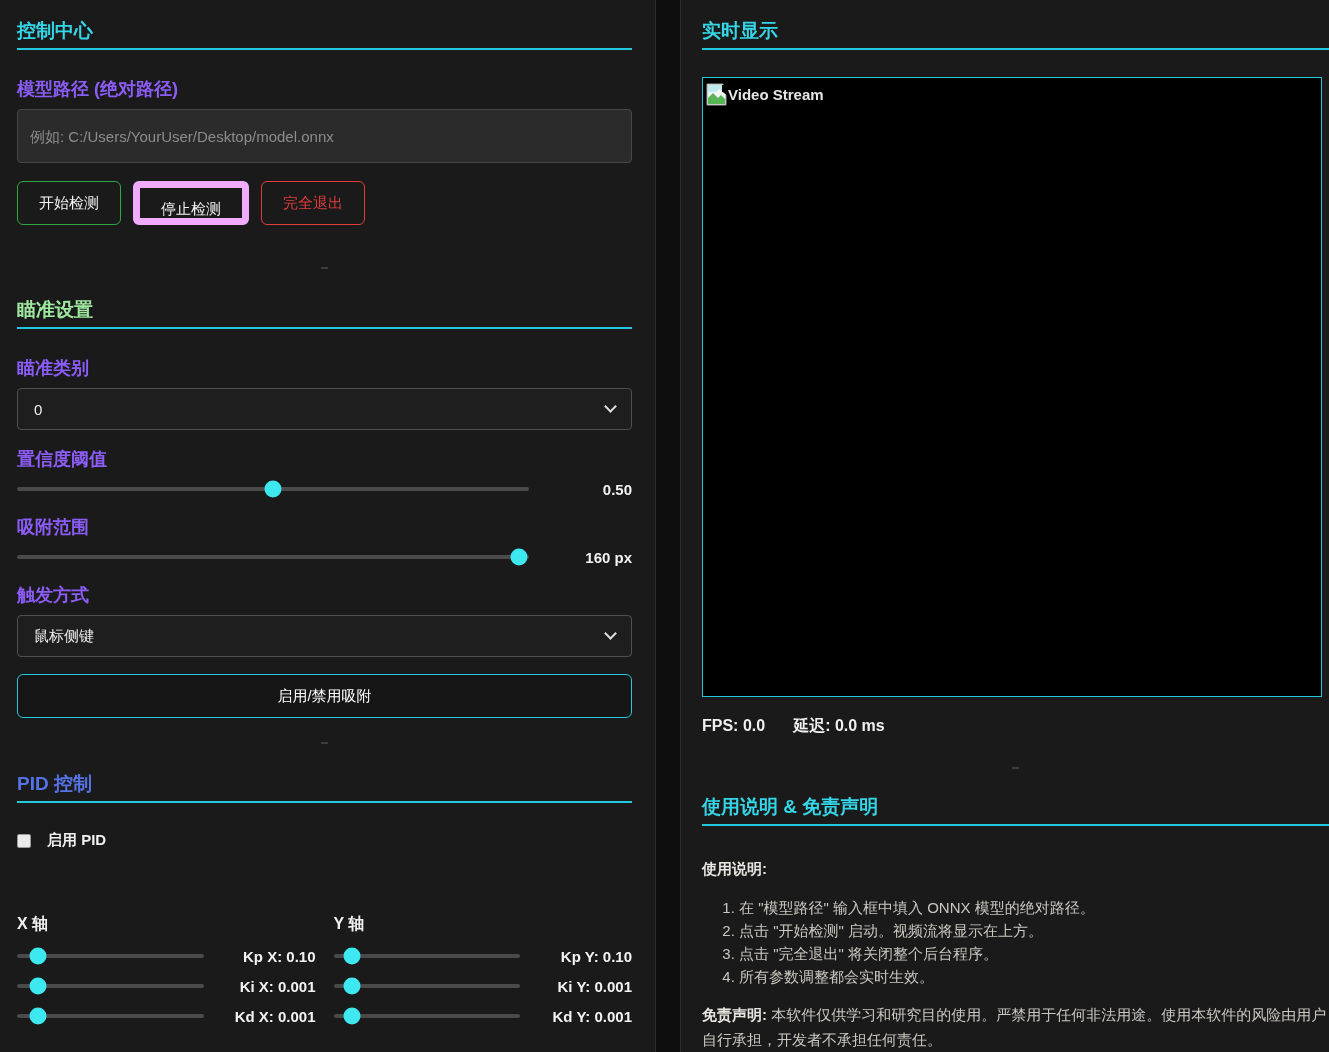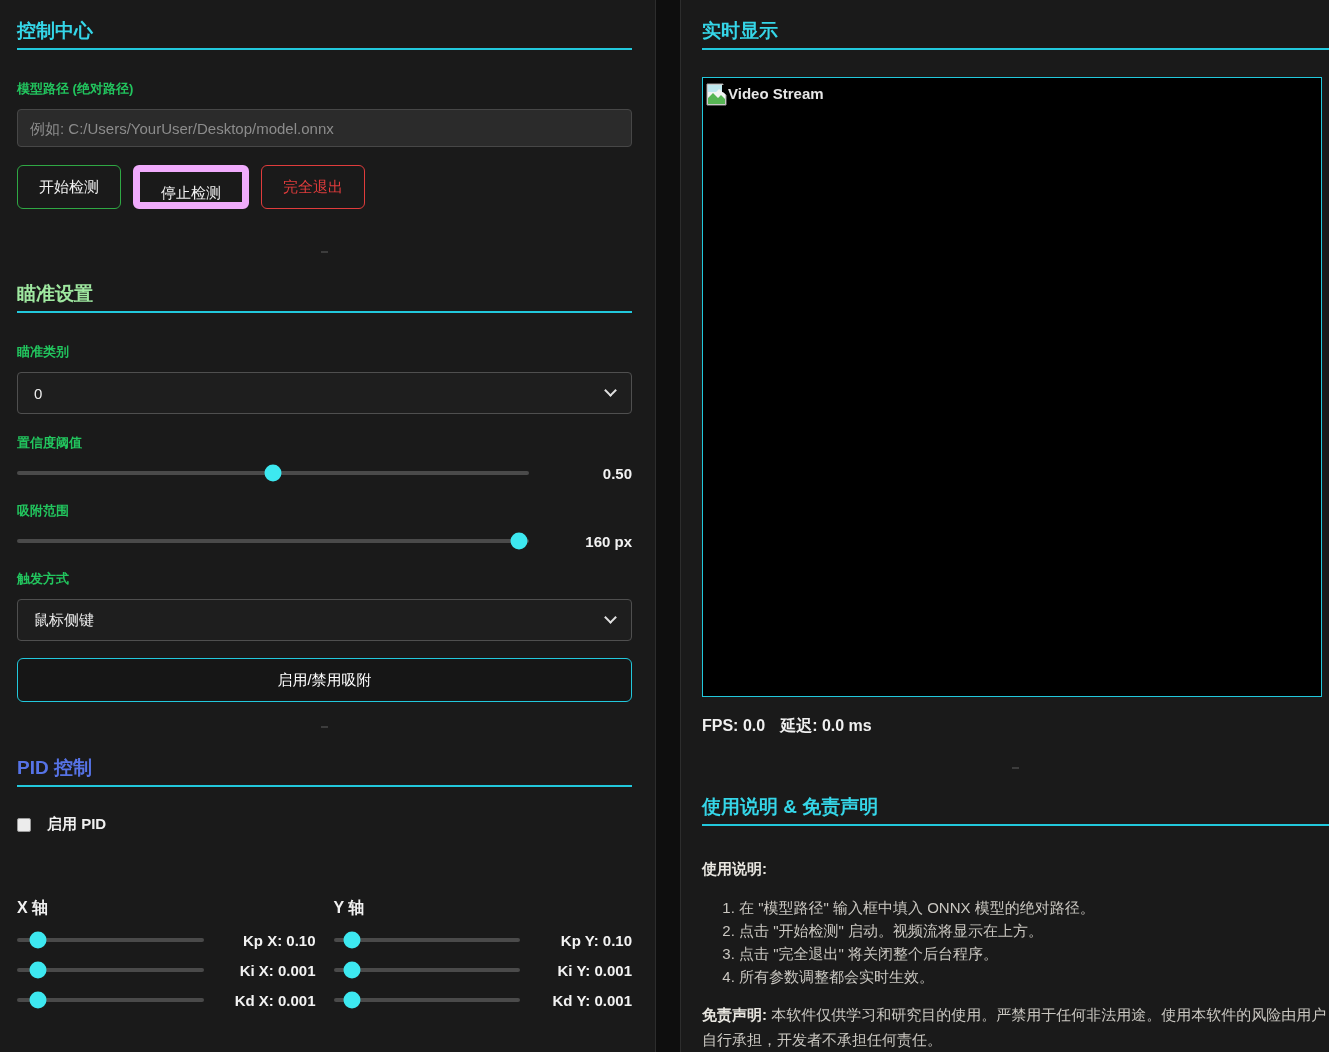--- a/index.html
+++ b/index.html
@@ -21,27 +21,27 @@
 
   h2.section-title {
     font-size:19px; line-height:23px; font-weight:bold;
     padding-bottom:6px; border-bottom:2px solid var(--accent,#22c8dc);
   }
   .c-cyan  { color:var(--accent-text,#35d6e8); }
   .c-green { color:var(--green,#9fe8a0); }
   .c-blue  { color:var(--blue,#5673e6); }
 
   .field-label {
-    font-size:13px; font-weight:bold; color:#22c55e;
+    font-size:18px; font-weight:bold; color:#8b5cf6;
     line-height:18px;
   }
   .mt-section { margin-top:30px; }
 
   .text-input {
-    margin-top:11px; width:100%; height:38px;
+    margin-top:11px; width:100%; height:54px;
     background:#2b2b2b; border:1px solid #474747; border-radius:4px;
     padding:0 12px; font-size:15px; color:#ddd;
     font-family:inherit; outline:none;
   }
   .text-input::placeholder { color:#8c8c8c; }
 
   .btn-row { margin-top:18px; display:flex; gap:12px; }
   .btn {
     height:44px; padding:12px 21px; background:transparent;
     border-radius:6px; font-size:15px; font-family:inherit;
@@ -106,25 +106,25 @@
   }
 
   
   .video-box {
     margin-top:27px; width:620px; height:620px;
     background:#000; border:1px solid var(--accent,#22c8dc);
     position:relative;
   }
   .video-alt {
     position:absolute; top:5px; left:3px;
-    display:flex; align-items:flex-start; gap:1px;
+    display:flex; align-items:center; gap:1px;
   }
   .video-alt-text { font-size:15px; font-weight:600; color:#e6e6e6; line-height:22px; }
 
-  .stats-row { margin-top:19px; display:flex; gap:15px; align-items:baseline; }
+  .stats-row { margin-top:19px; display:flex; gap:28px; align-items:baseline; }
   .stat { font-size:16px; font-weight:bold; color:#f0f0f0; }
 
   .usage-heading { margin-top:34px; font-size:15px; font-weight:bold; color:#e8e6e0; }
   ol.steps {
     margin-top:20px; padding-left:37px;
     color:#cac7c1; font-size:15px;
   }
   ol.steps li { margin-bottom:6px; line-height:17px; }
   .disclaimer {
     margin-top:17px; font-size:15px; color:#cac7c1; line-height:25px;

